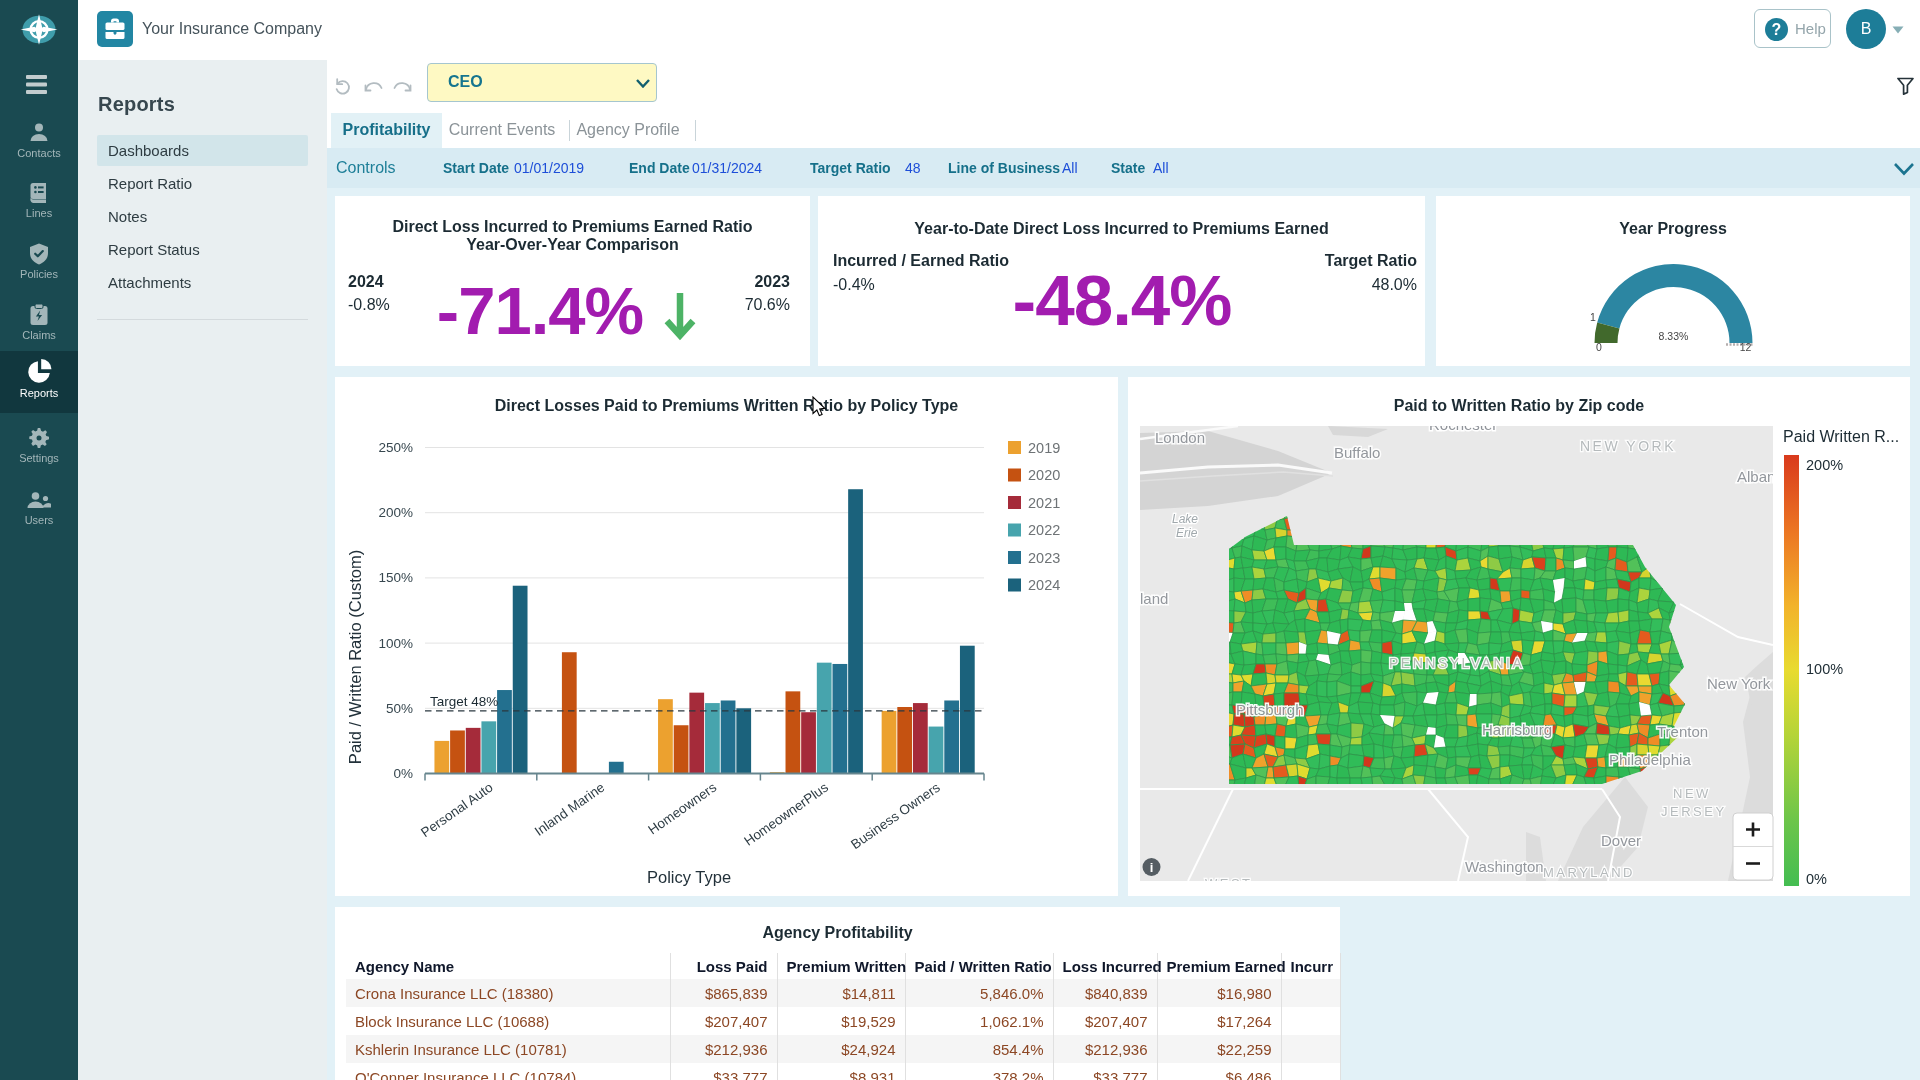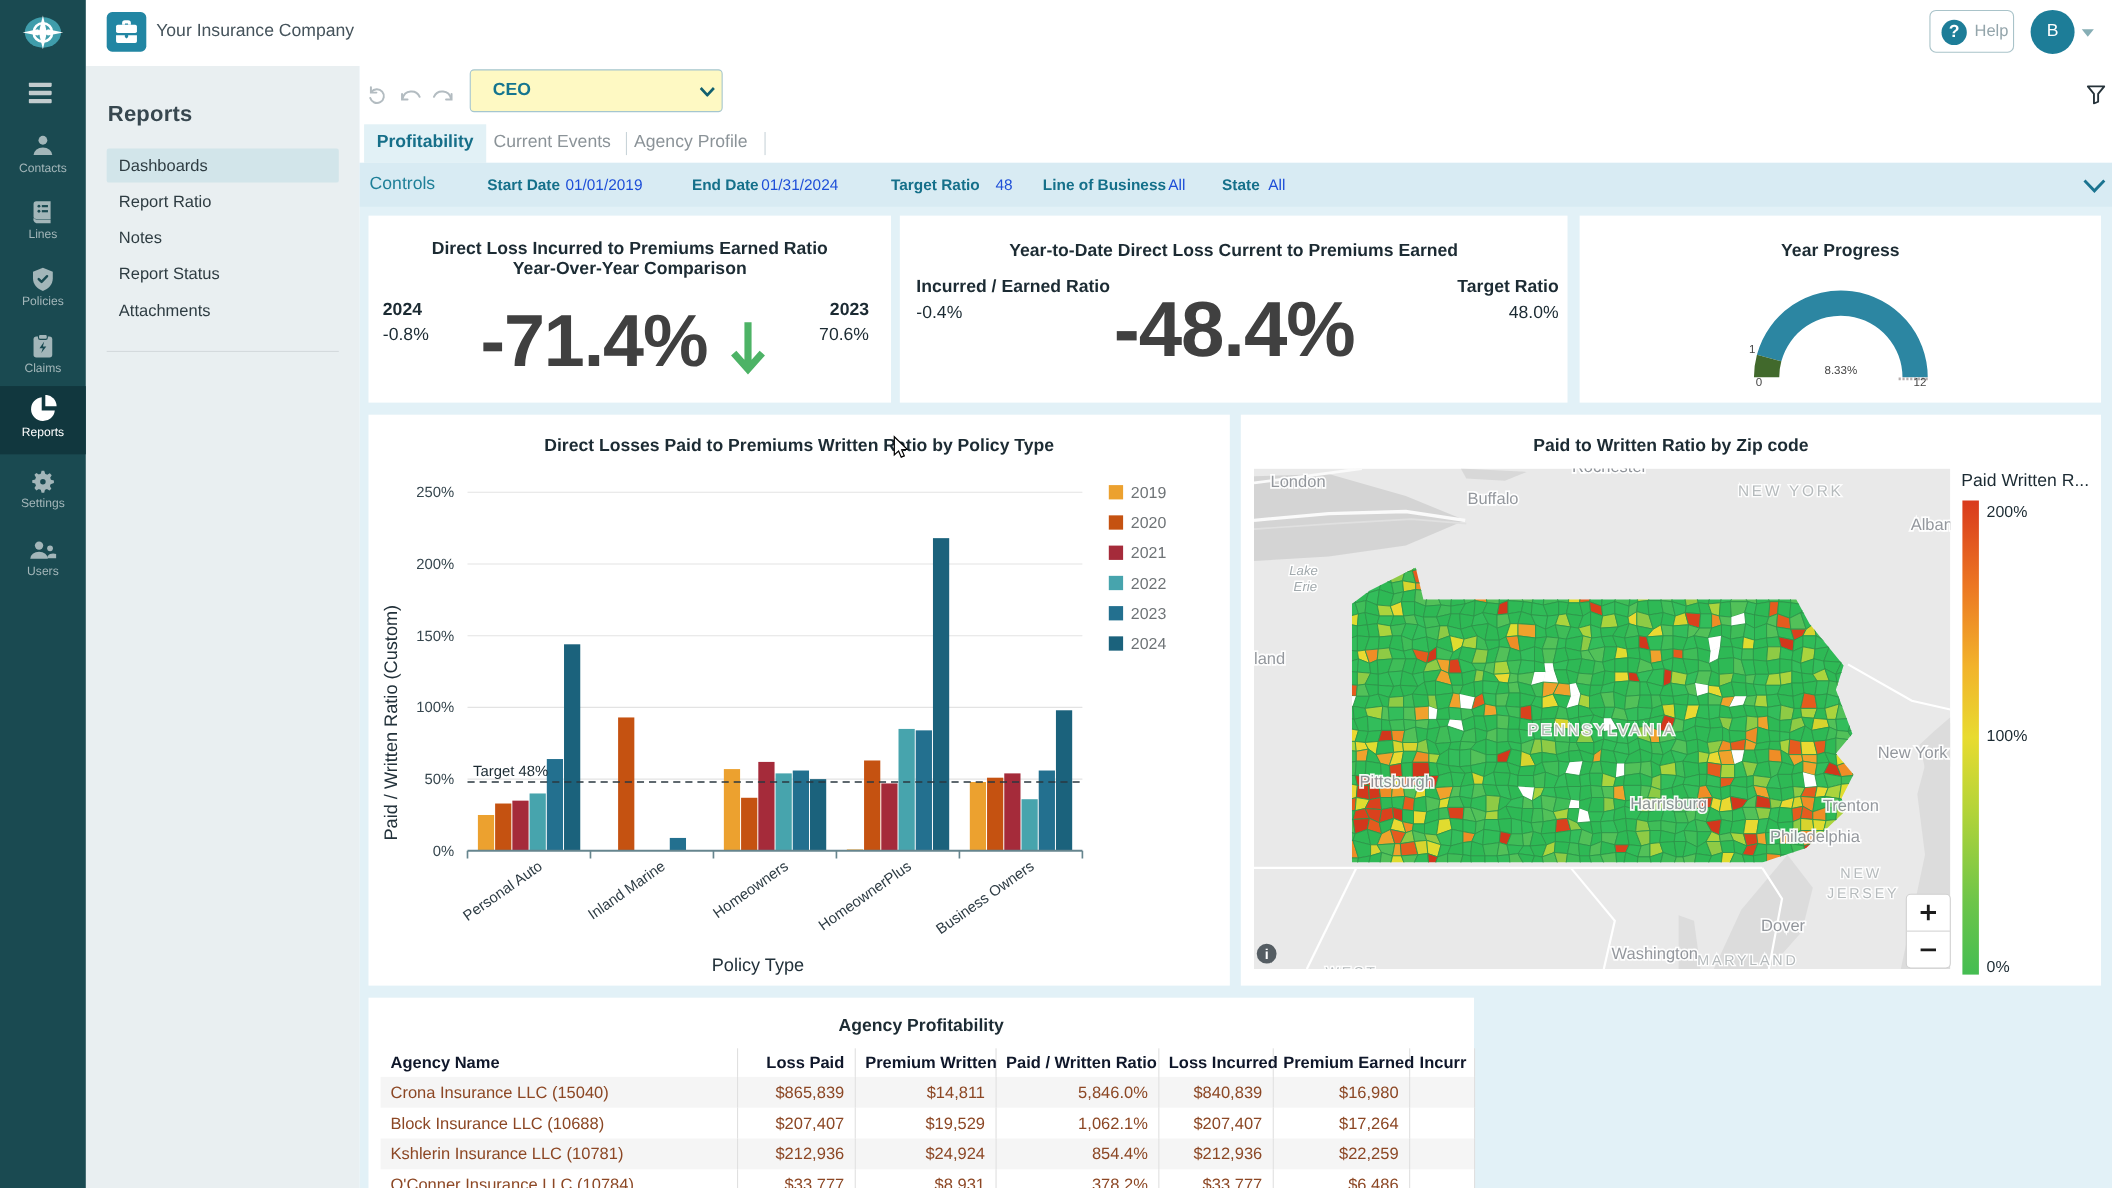--- a/index.html
+++ b/index.html
@@ -44,21 +44,21 @@
 .card { position:absolute; background:#fff; }
 .ctitle { font-weight:bold; font-size:16px; color:#1c2b33; text-align:center; }
 #kpi1 { left:8px; top:136px; width:475px; height:170px; }
 #kpi2 { left:491px; top:136px; width:607px; height:170px; }
 #kpi3 { left:1109px; top:136px; width:474px; height:170px; }
 #chartcard { left:8px; top:317px; width:783px; height:519px; }
 #mapcard { left:801px; top:317px; width:782px; height:519px; }
 #tablecard { left:8px; top:847px; width:1005px; height:200px; }
 .kbold { font-weight:bold; font-size:16px; color:#1c2b33; }
 .knorm { font-size:16px; color:#1c2b33; }
-.bignum { font-weight:bold; font-size:67px; color:#404040; letter-spacing:-1px; }
+.bignum { font-weight:bold; font-size:67px; color:#a21caf; letter-spacing:-1px; }
 
 #agtable { position:absolute; left:11px; top:46px; width:994px; border-collapse:collapse; font-size:15px; white-space:nowrap; table-layout:fixed; }
 #agtable th { font-weight:bold; color:#0f172a; border-right:1px solid #e0e0e0; padding:0 9px; height:26px; }
 #agtable td { color:#8c4724; border-right:1px solid #e0e0e0; padding:0 9px; height:28px; }
 #agtable .num { text-align:right; }
 #agtable tr.odd { background:#f5f5f5; }
 </style>
 </head>
 <body>
 <div id="page">
@@ -219,21 +219,21 @@
       <div class="knorm" style="position:absolute; left:13px; top:100px;">-0.8%</div>
       <div class="kbold" style="position:absolute; right:20px; top:77px;">2023</div>
       <div class="knorm" style="position:absolute; right:20px; top:100px;">70.6%</div>
       <div class="bignum" style="position:absolute; left:55px; top:76px; width:300px; text-align:center;">-71.4%</div>
       <svg width="34" height="52" viewBox="0 0 34 52" style="position:absolute; left:328px; top:95px;">
           <path d="M17 2 V42 M4 30 L17 44.5 L30 30" fill="none" stroke="#4db366" stroke-width="6.5"></path>
         </svg>
     </div>
 
     <div class="card" id="kpi2">
-      <div class="ctitle" style="position:absolute; left:0; top:24px; width:100%;">Year-to-Date Direct Loss Current to Premiums Earned</div>
+      <div class="ctitle" style="position:absolute; left:0; top:24px; width:100%;">Year-to-Date Direct Loss Incurred to Premiums Earned</div>
       <div class="kbold" style="position:absolute; left:15px; top:56px;">Incurred / Earned Ratio</div>
       <div class="knorm" style="position:absolute; left:15px; top:80px;">-0.4%</div>
       <div class="kbold" style="position:absolute; right:8px; top:56px;">Target Ratio</div>
       <div class="knorm" style="position:absolute; right:8px; top:80px;">48.0%</div>
       <div class="bignum" style="position:absolute; left:154px; top:64px; width:300px; text-align:center; font-size:71px;">-48.4%</div>
     </div>
 
     <div class="card" id="kpi3">
       <div class="ctitle" style="position:absolute; left:0; top:24px; width:100%;">Year Progress</div>
       <svg width="474" height="170" viewBox="0 0 474 170" style="position:absolute; left:0; top:0;">
@@ -1591,21 +1591,21 @@
             <tr>
           <th style="text-align:left; width:324px;">Agency Name</th>
           <th class="num" style="width:107px;">Loss Paid</th>
           <th class="num" style="width:128px;">Premium Written</th>
           <th class="num" style="width:148px;">Paid / Written Ratio</th>
           <th class="num" style="width:104px;">Loss Incurred</th>
           <th class="num" style="width:124px;">Premium Earned</th>
           <th style="text-align:left; width:59px;">Incurr</th>
         </tr>
         <tr class="odd">
-              <td>Crona Insurance LLC (15040)</td>
+              <td>Crona Insurance LLC (18380)</td>
               <td class="num">$865,839</td>
               <td class="num">$14,811</td>
               <td class="num">5,846.0%</td>
               <td class="num">$840,839</td>
               <td class="num">$16,980</td>
               <td></td>
             </tr>
         <tr>
               <td>Block Insurance LLC (10688)</td>
               <td class="num">$207,407</td>

